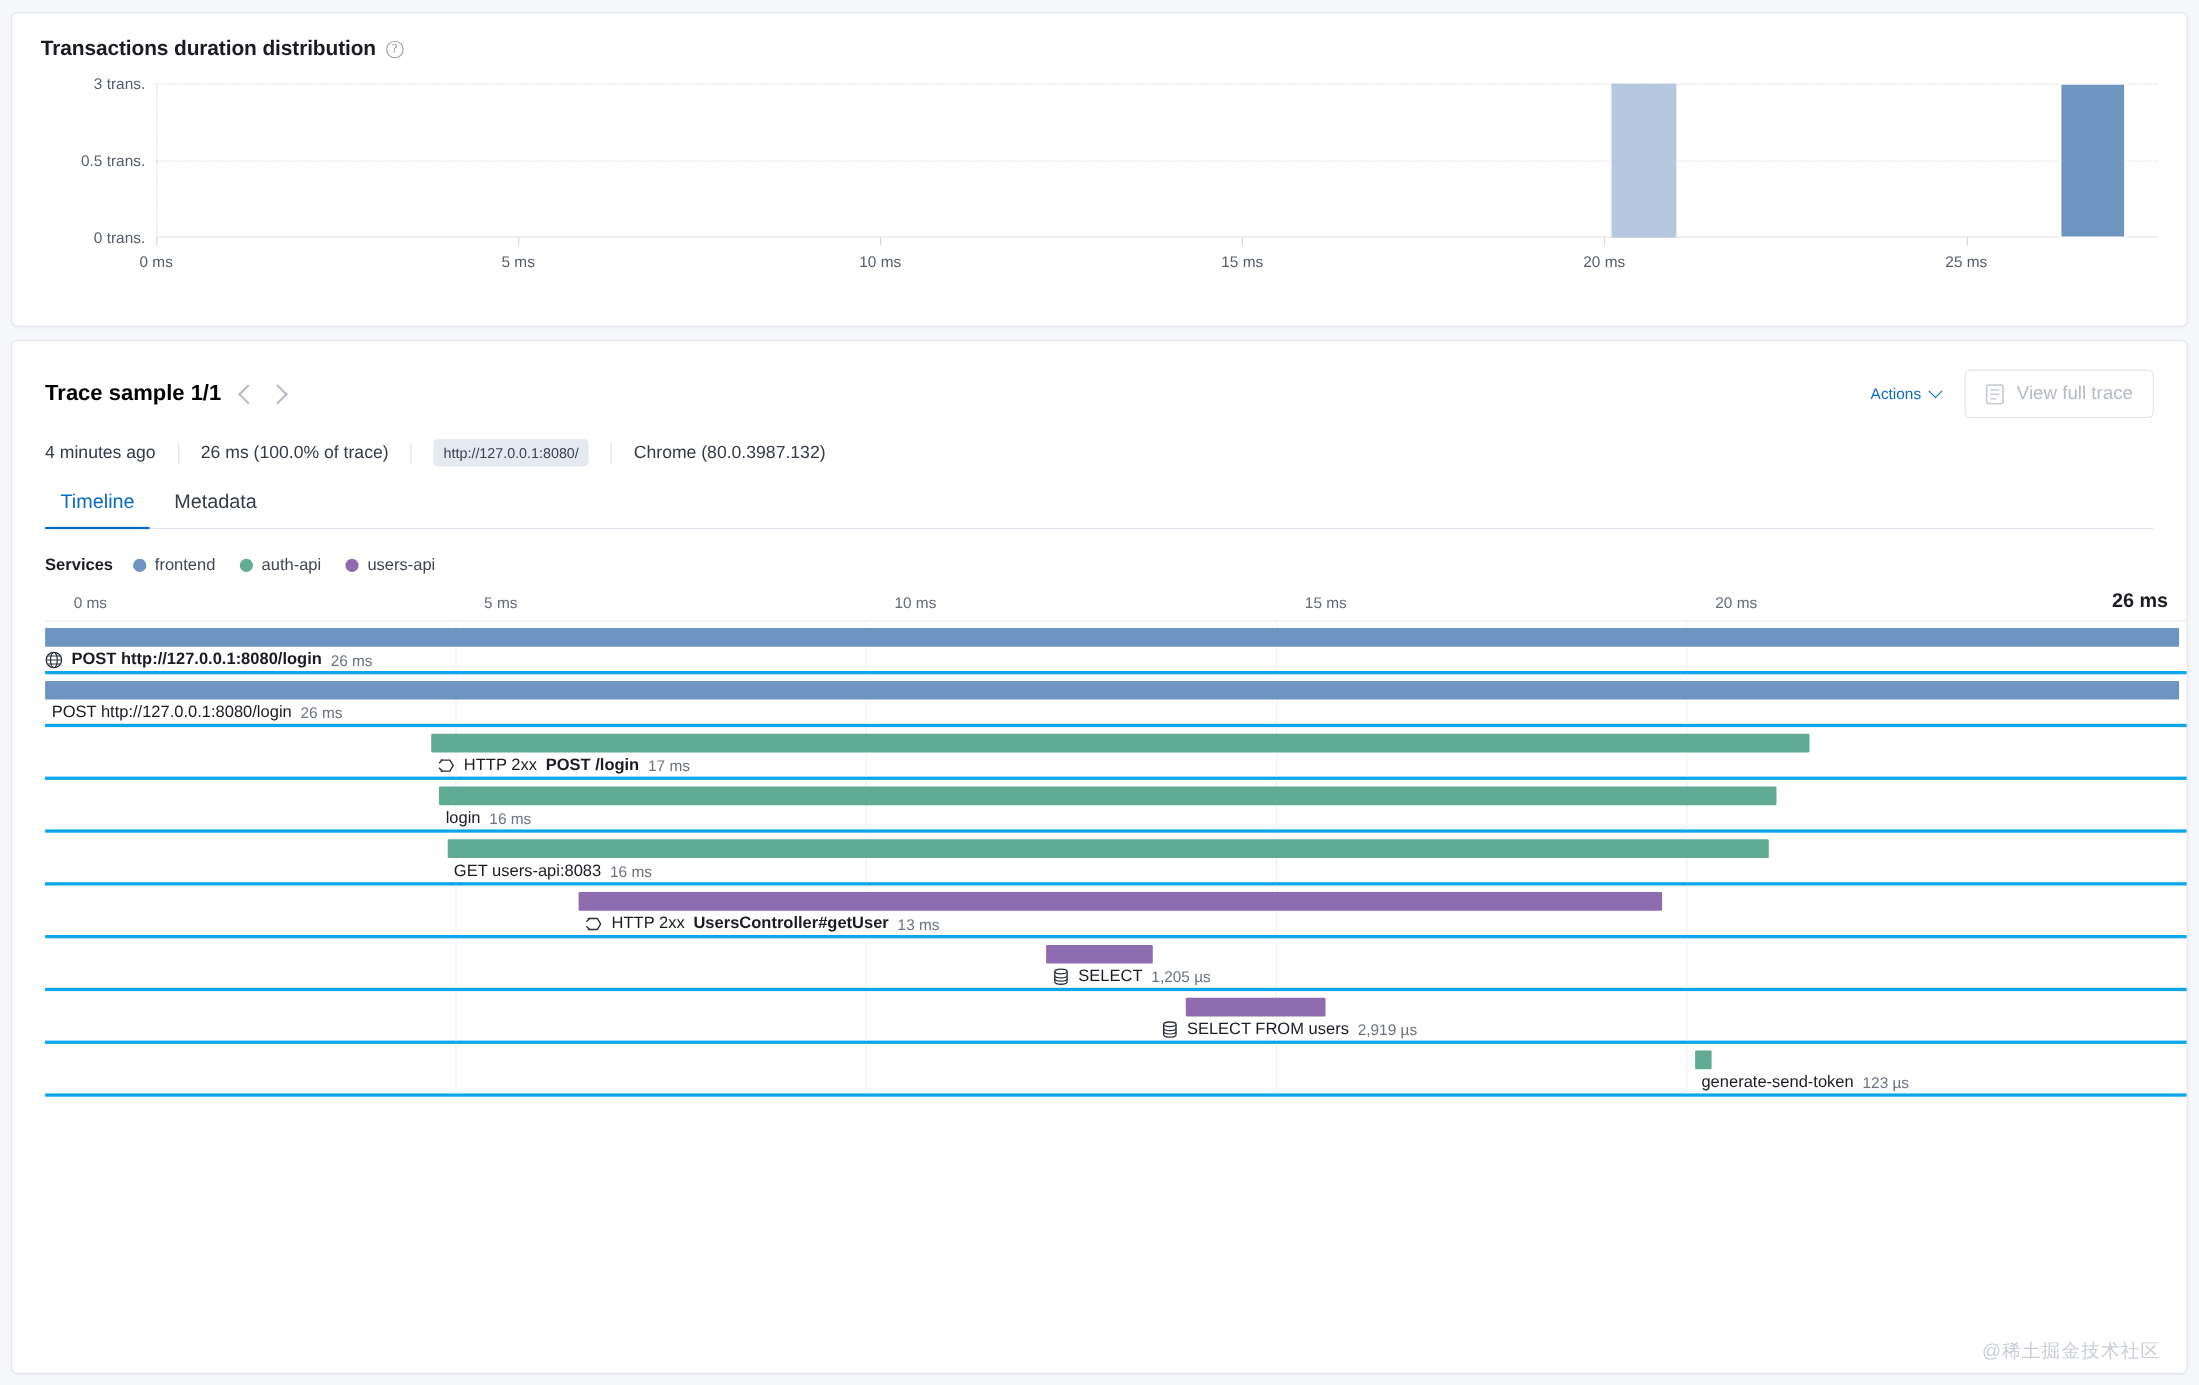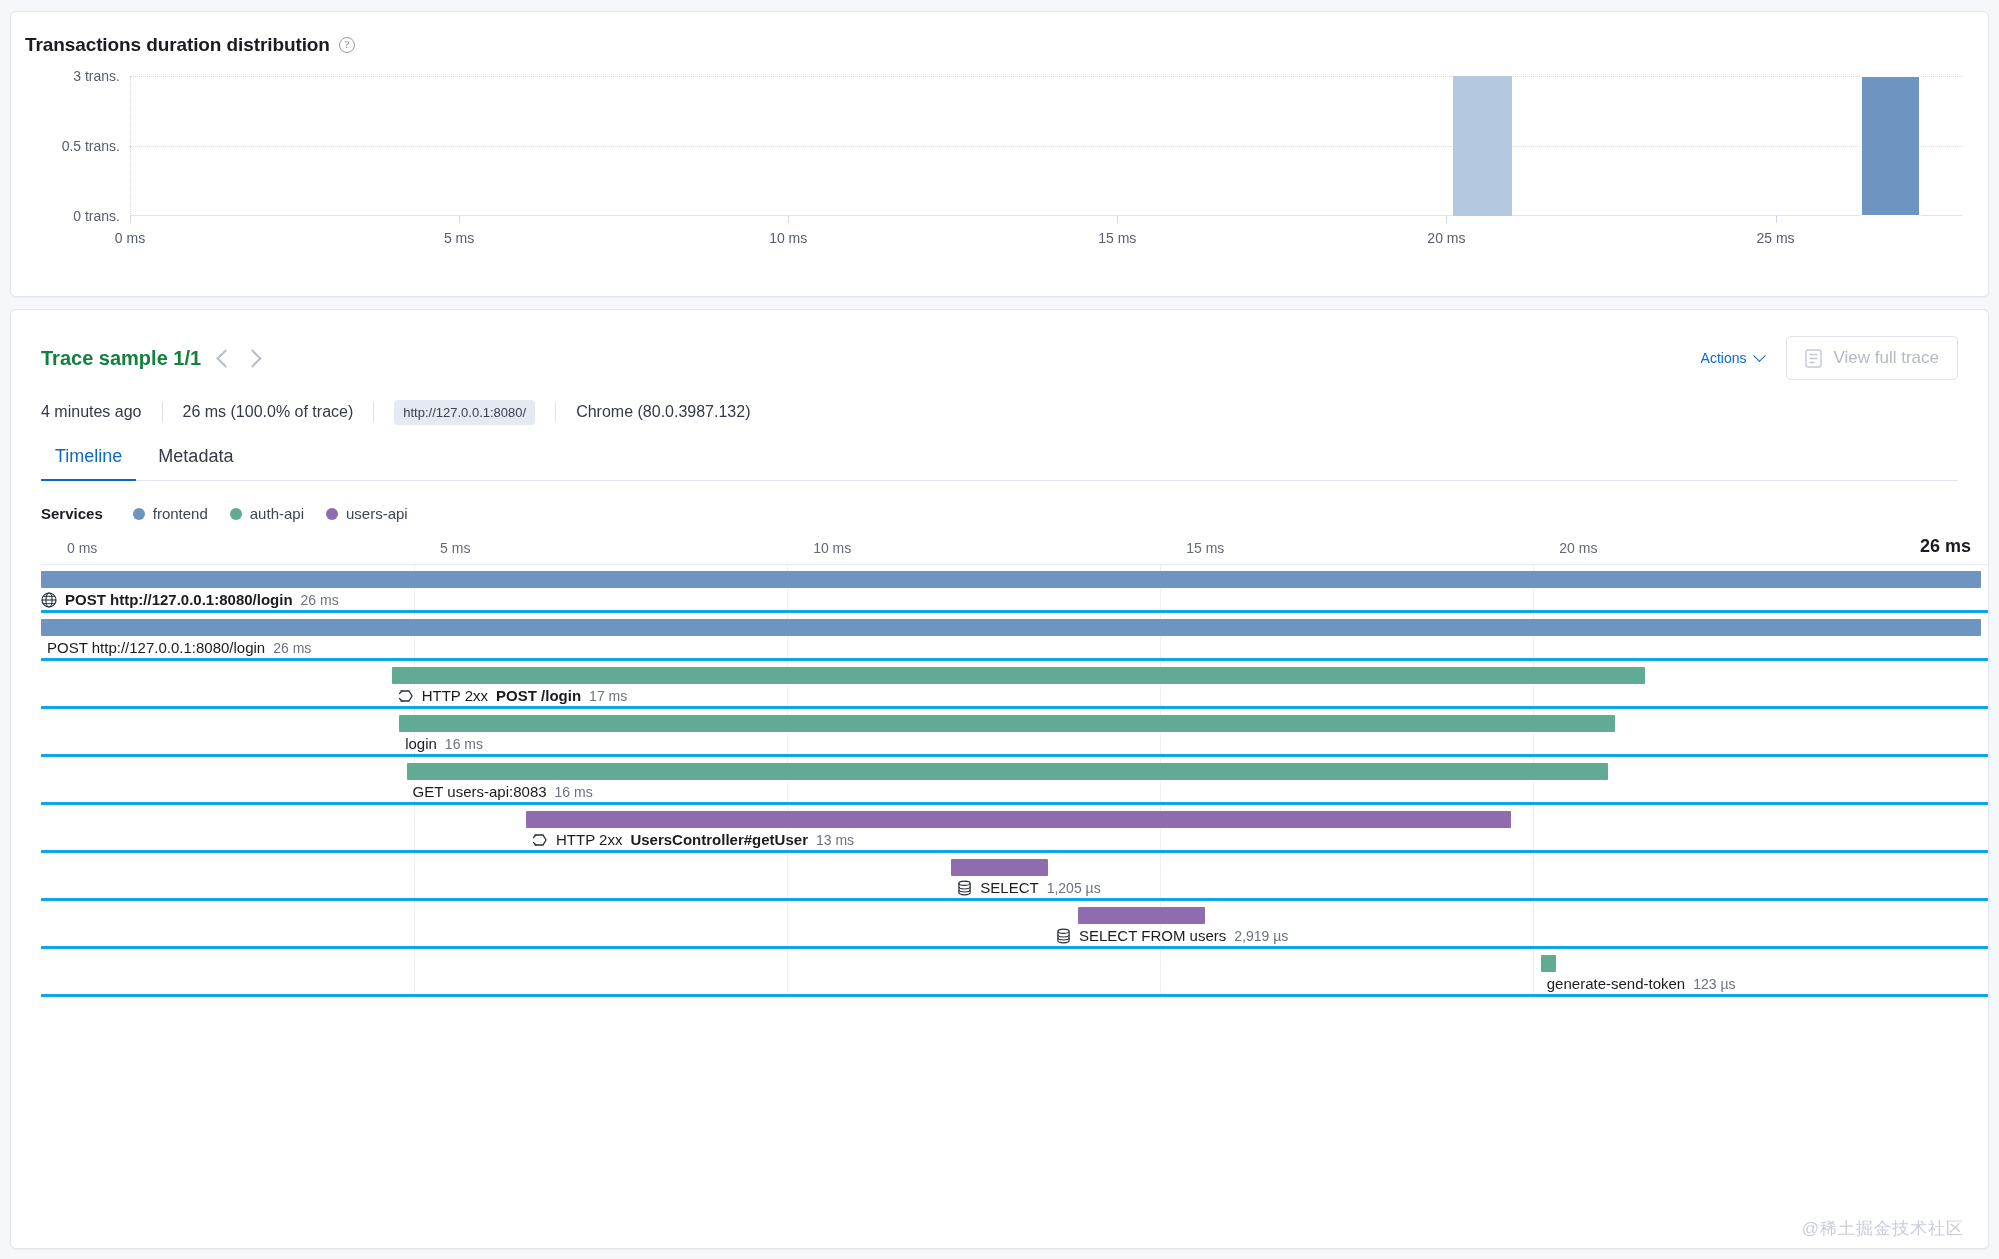--- a/index.html
+++ b/index.html
@@ -13,21 +13,21 @@
   .page { width: 1999px; height: 1259px; position: relative; padding: 0 10px; }
 
   .panel {
     background: #ffffff;
     border: 1px solid #e3e6ef;
     border-radius: 6px;
     box-shadow: 0 1px 2px rgba(60,70,100,0.06);
   }
 
   
-  #histogram-panel { margin-top: 11px; height: 286px; padding: 22px 26px 0 14px; }
+  #histogram-panel { margin-top: 11px; height: 286px; padding: 22px 26px 0 26px; }
   .panel-title-row { display: flex; align-items: center; gap: 9px; }
   .panel-title {
     font-size: 19px; font-weight: bold; color: #1a1c21; letter-spacing: -0.1px;
   }
   .help-icon {
     width: 16px; height: 16px; border-radius: 50%;
     border: 1.4px solid #9aa0ad; color: #777d8a;
     font-size: 11px; line-height: 13px; text-align: center;
     font-family: "Liberation Serif", serif;
   }
@@ -52,21 +52,21 @@
   .x-tick-mark { position: absolute; top: 0; width: 1px; height: 7px; background: #cfd4e0; }
   .x-tick-label {
     position: absolute; top: 14px; font-size: 14px; color: #565d6b;
     transform: translateX(-50%); white-space: nowrap;
   }
 
   
   #trace-panel { margin-top: 12px; height: 940px; padding: 0; overflow: hidden; position: relative; }
   .trace-head { padding: 26px 30px 0 30px; }
   .trace-head-row { display: flex; align-items: center; }
-  .trace-title { font-size: 20px; font-weight: bold; color: #15803d; }
+  .trace-title { font-size: 20px; font-weight: bold; color: #000000; }
   .nav-chevrons { display: flex; gap: 14px; margin-left: 18px; align-items: center; }
   .chev {
     width: 13px; height: 13px; border-left: 2px solid #b9bec9; border-bottom: 2px solid #b9bec9;
     cursor: pointer;
   }
   .chev.prev { transform: rotate(45deg); }
   .chev.next { transform: rotate(-135deg); }
   .head-right { margin-left: auto; display: flex; align-items: center; gap: 22px; }
   .actions-link {
     color: #0b6ac6; font-size: 14px; display: flex; align-items: center; gap: 9px; cursor: pointer;
@@ -97,21 +97,21 @@
   .tabs { display: flex; gap: 8px; margin-top: 24px; border-bottom: 1px solid #e3e6ef; }
   .tab {
     font-size: 18px; color: #343a46; padding: 0 14px 13px 14px; cursor: pointer;
     position: relative;
   }
   .tab.active { color: #0b6ac6; }
   .tab.active::after {
     content: ""; position: absolute; left: 0; right: 0; bottom: -1px; height: 2.5px; background: #0b6ac6;
   }
 
-  .services-row { display: flex; align-items: center; gap: 12px; margin-top: 24px; padding: 0 30px; font-size: 15px; }
+  .services-row { display: flex; align-items: center; gap: 0; margin-top: 24px; padding: 0 30px; font-size: 15px; }
   .services-label { font-weight: bold; color: #1a1c21; font-size: 15px; margin-right: 18px; }
   .legend-item { display: flex; align-items: center; gap: 8px; margin-right: 22px; color: #3f4552; }
   .dot { width: 12px; height: 12px; border-radius: 50%; }
 
   
   .waterfall { position: relative; margin-top: 14px; padding-left: 30px; }
   .wf-axis { position: relative; height: 28px; }
   .wf-tick-label {
     position: absolute; font-size: 14px; color: #646a78; top: 4px; white-space: nowrap;
   }

